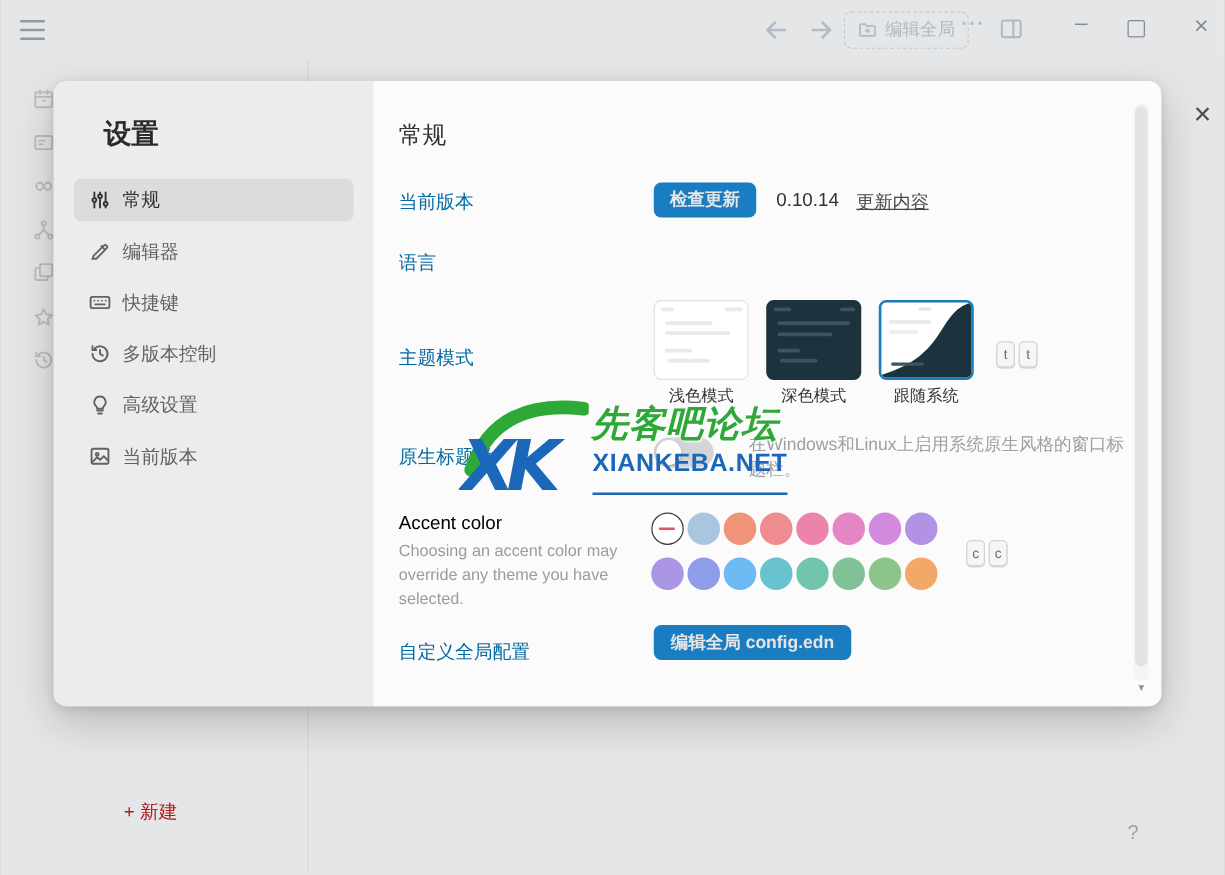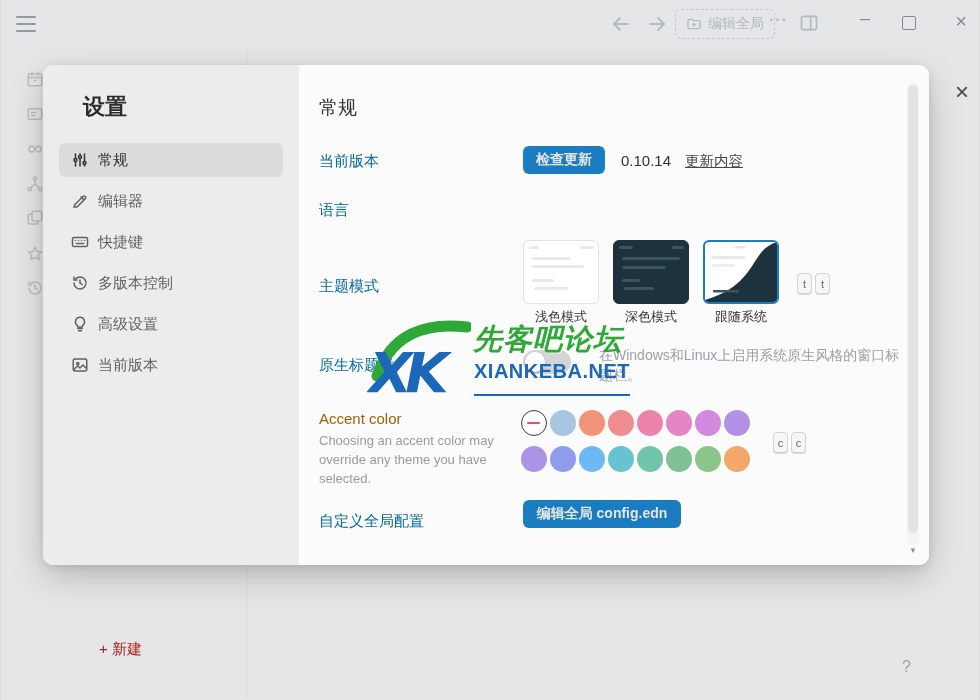--- a/index.html
+++ b/index.html
@@ -296,21 +296,21 @@
         <span class="kbd">t</span>
         <span class="kbd">t</span>
       </div>
 
       <div class="row-label" style="top:291px;">原生标题栏</div>
       <div id="titlebar-toggle">
           <div class="knob"></div>
         </div>
       <div id="titlebar-desc">在Windows和Linux上启用系统原生风格的窗口标题栏。</div>
 
-      <div class="row-label" style="top:345px; color:#a16207;">Accent color</div>
+      <div class="row-label" style="top:345px; color:#000000;">Accent color</div>
       <div id="accent-desc">Choosing an accent color may override any theme you have selected.</div>
       <div class="swatch-row" style="top:345px;">
           <div class="swatch none">
             <span class="dash"></span>
           </div>
           <div class="swatch" style="background: rgb(169, 198, 224);"></div>
           <div class="swatch" style="background: rgb(239, 148, 121);"></div>
           <div class="swatch" style="background: rgb(238, 140, 144);"></div>
           <div class="swatch" style="background: rgb(236, 131, 171);"></div>
           <div class="swatch" style="background: rgb(228, 134, 195);"></div>

